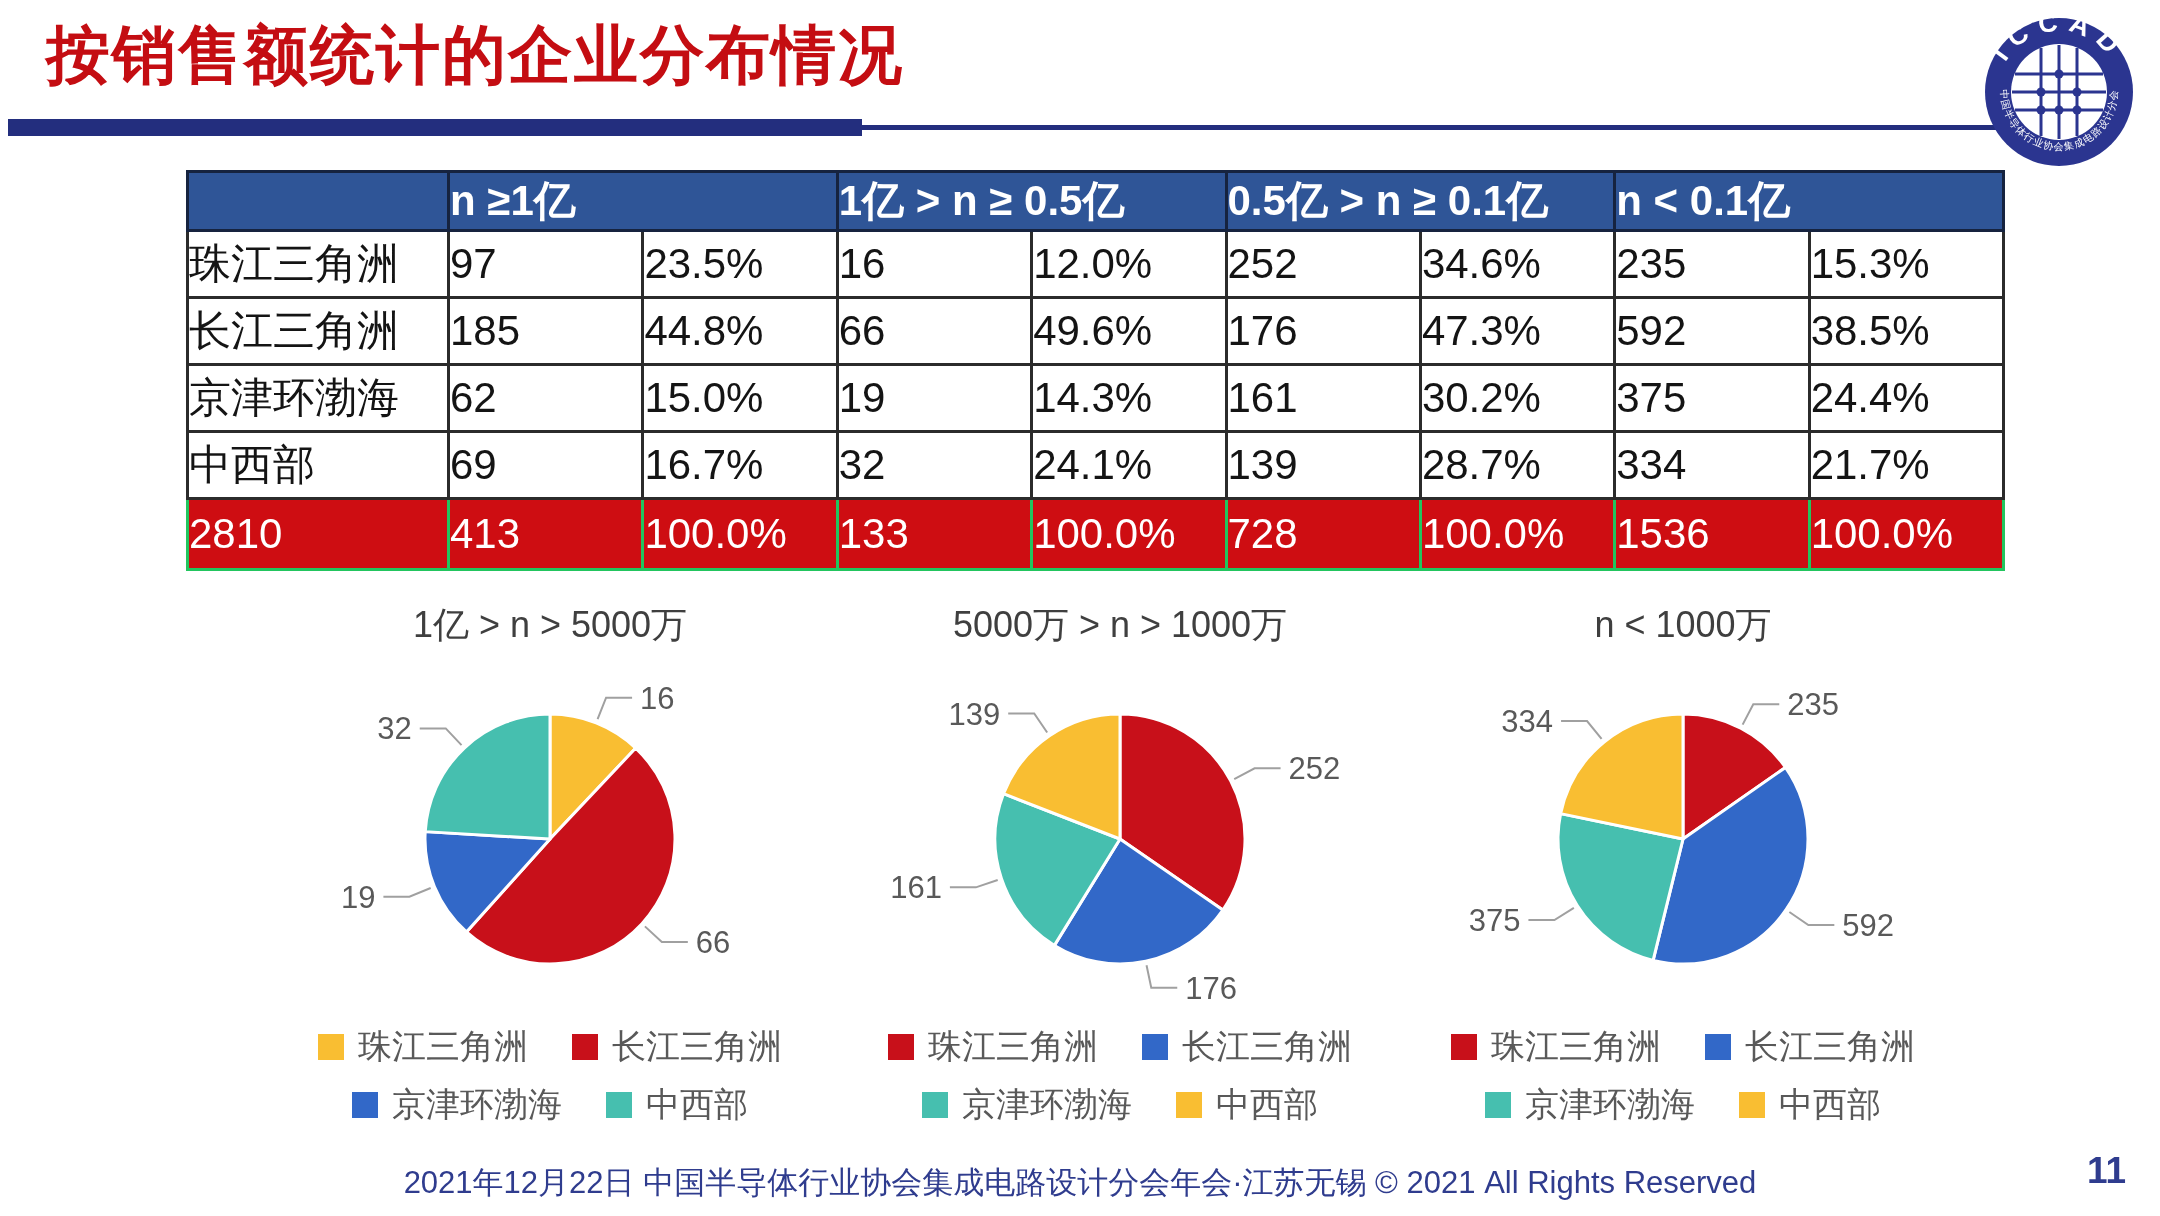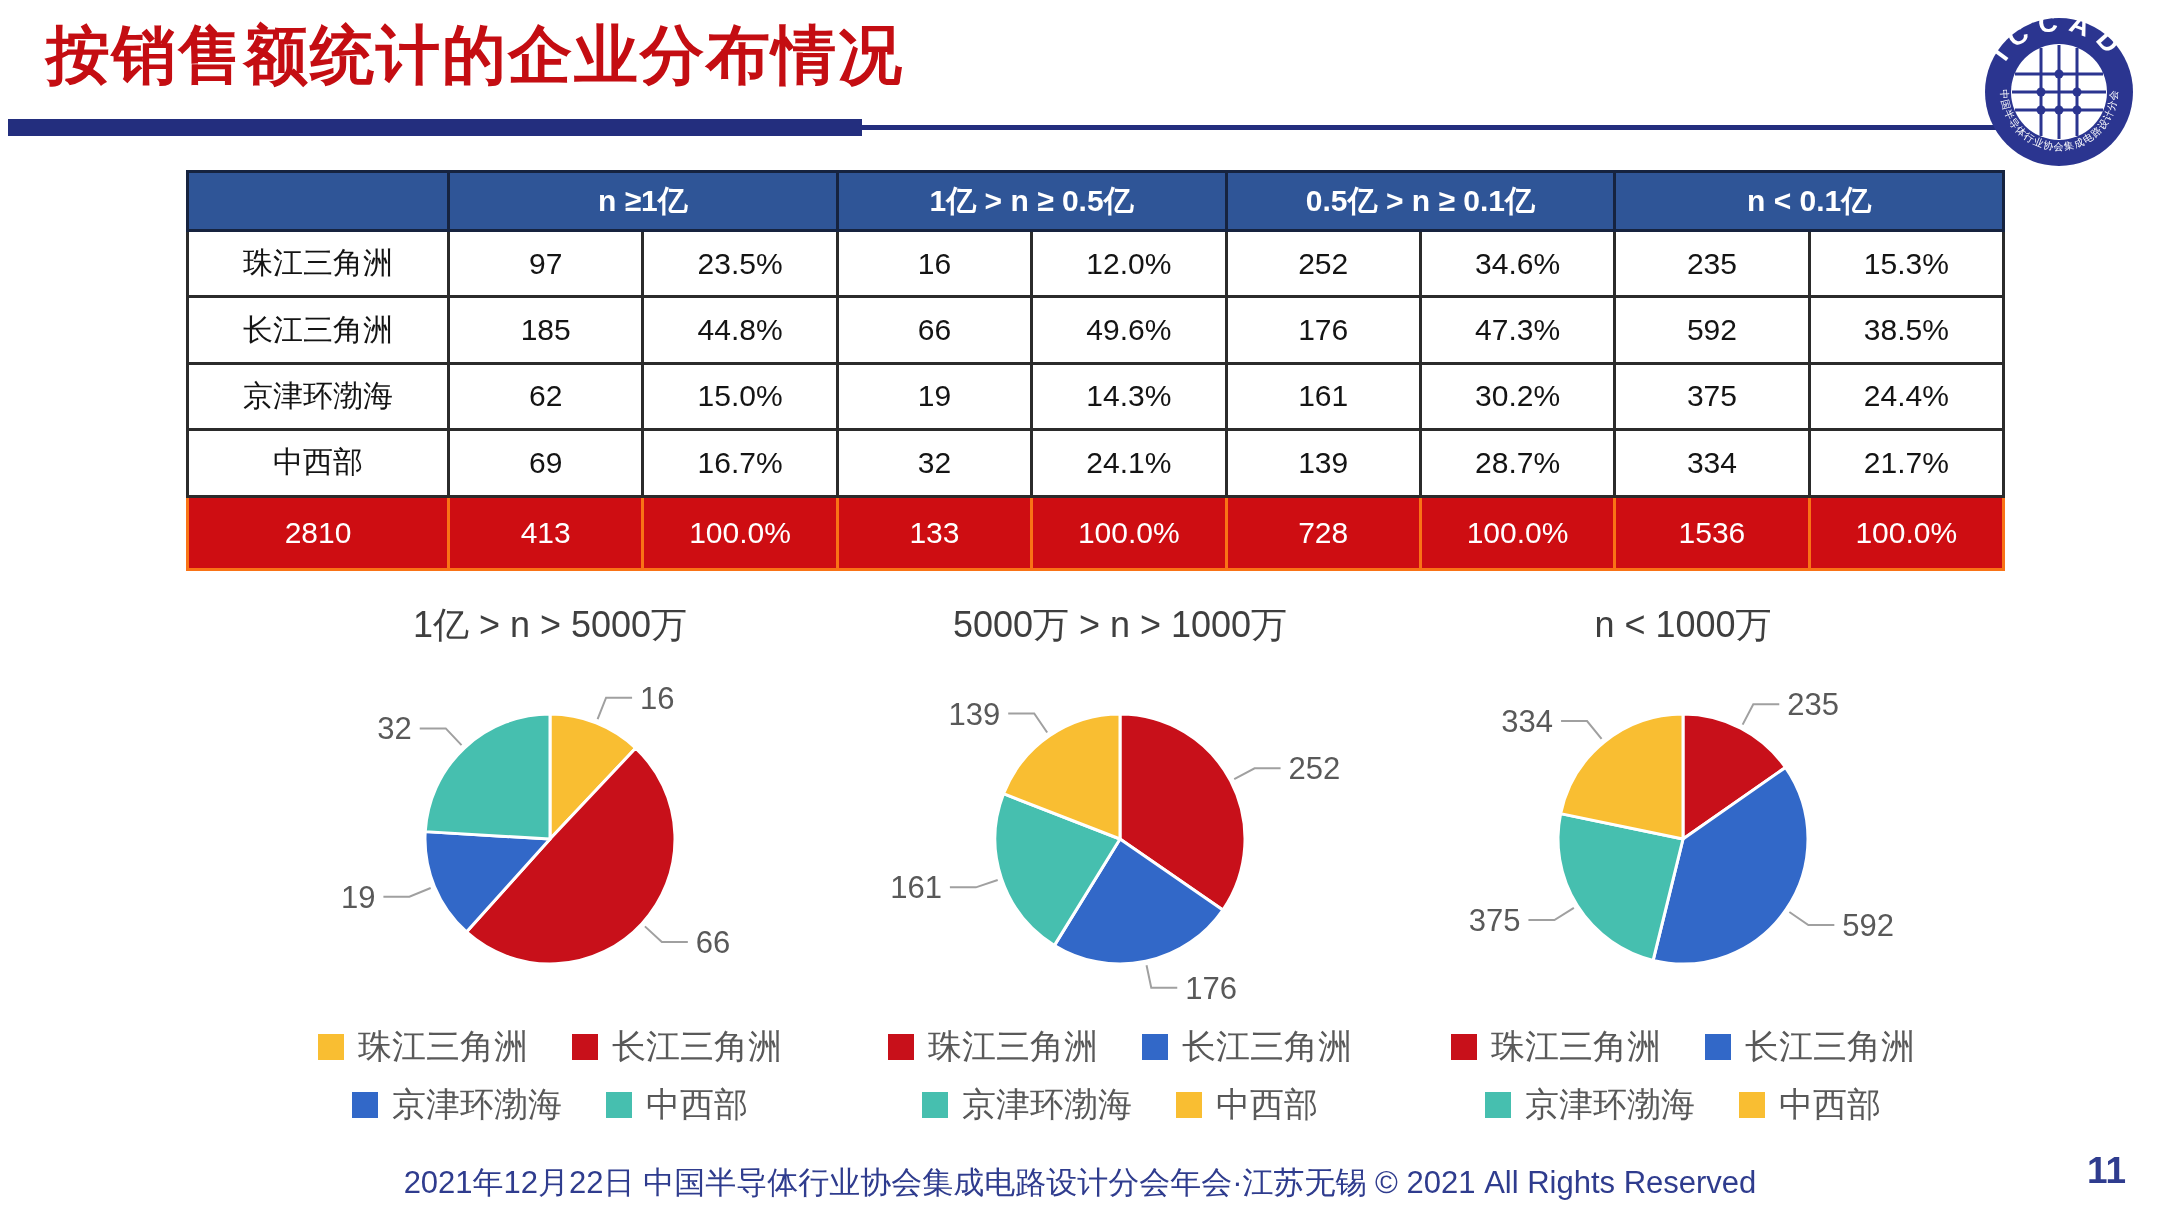--- a/index.html
+++ b/index.html
@@ -16,31 +16,31 @@
   }
   .bar-thick { position:absolute; left:8px; top:119px; width:854px; height:17px;
     background:var(--underline-navy, #232E7E); }
   .bar-thin  { position:absolute; left:862px; top:125px; width:1160px; height:5px;
     background:var(--underline-navy, #232E7E); }
   .logo { position:absolute; left:1981px; top:14px; }
   
   .table-wrap { position:absolute; left:186px; top:170px; width:1819px; height:401px; }
   table.stats { width:100%; height:100%; border-collapse:collapse; table-layout:fixed; }
   table.stats th, table.stats td {
-    text-align:center; vertical-align:middle; font-size:30px; padding:0; overflow:hidden;
+    text-align:left; vertical-align:middle; font-size:42px; padding:0; overflow:hidden;
   }
   table.stats thead th {
     background:var(--table-header-blue, #2F5597); color:#ffffff; font-weight:700;
     border:3px solid #16233F;
   }
   table.stats tbody td {
     background:#ffffff; color:#141414; border:3px solid #2b2b2b; font-weight:400;
   }
   table.stats tr.total-row td {
-    background:var(--table-total-red, #CE0D12); color:#ffffff; border:3px solid #f97316;
+    background:var(--table-total-red, #CE0D12); color:#ffffff; border:3px solid #22c55e;
   }
   
   .note { position:absolute; left:192px; top:582px; margin:0; font-size:30px; color:#1f1f1f; }
   
   .chart-block { position:absolute; top:600px; width:560px; }
   .chart-block.c0 { left:270px; } .chart-block.c1 { left:840px; } .chart-block.c2 { left:1403px; }
   .chart-title { margin:0; height:54px; line-height:50px; text-align:center;
     font-size:36px; font-weight:400; color:#3f3f3f; }
   svg.pie { display:block; }
   .pie-label { font-size:31px; fill:#595959; }

